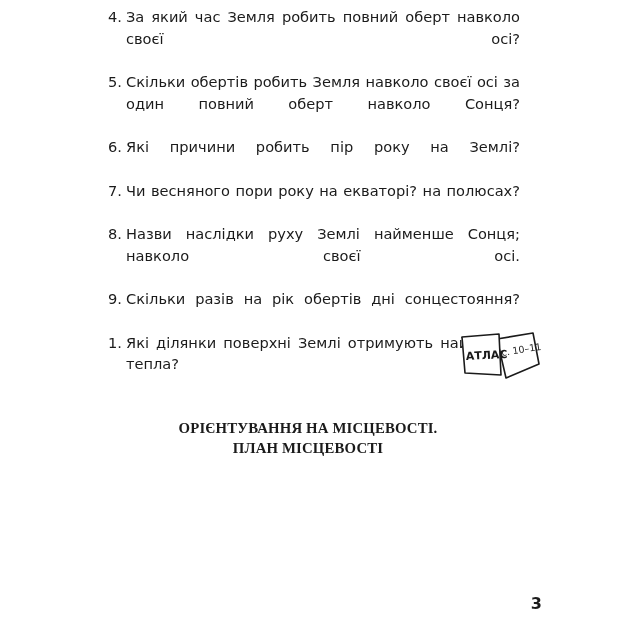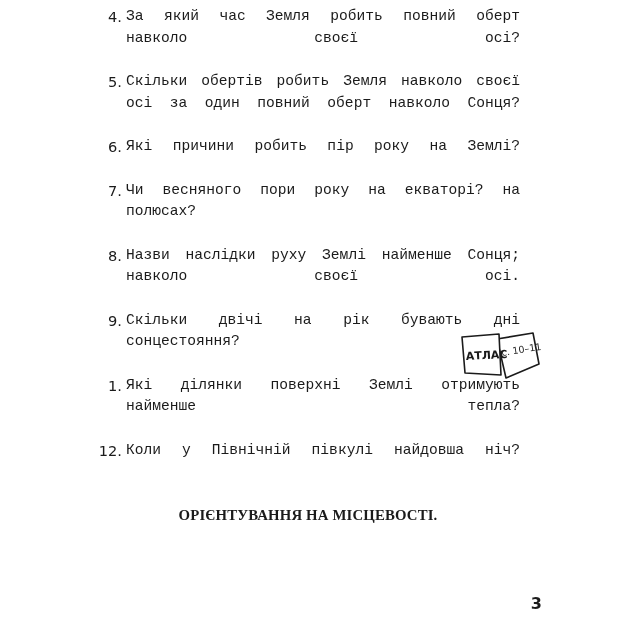--- a/index.html
+++ b/index.html
@@ -53,21 +53,20 @@
     position: absolute;
     left: 0;
     top: 0;
     width: 22px;
     text-align: right;
     font-size: 14.6px;
     line-height: 21.5px;
   }
   .qitem .qtext {
     display: block;
-    font-family: Liberation Mono, monospace;
   }
   
   .qitem .qtext::after {
     content: "";
     display: inline-block;
     width: 100%;
   }
 
   
   .group-earth .qitem { padding-left: 30px; }
@@ -134,38 +133,35 @@
         <span class="qtext">Чи весняного пори року на екваторі? на полюсах?</span>
       </li>
 
       <li class="qitem">
         <span class="num">8.</span>
         <span class="qtext">Назви наслідки руху Землі найменше Сонця; навколо своєї осі.</span>
       </li>
 
       <li class="qitem">
         <span class="num">9.</span>
-        <span class="qtext">Скільки двічі на рік бувають дні сонцестояння?</span>
+        <span class="qtext">Скільки разів на рік обертів дні сонцестояння?</span>
       </li>
 
       <li class="qitem">
         <span class="num">1.</span>
         <span class="qtext">Які ділянки поверхні Землі отримують найменше тепла?</span>
       </li>
 
 
-      <li class="qitem">
-        <span class="num">12.</span>
-        <span class="qtext">Коли у Північній півкулі найдовша ніч?</span>
-      </li>
 
     </ol>
 
     <div class="section-heading">
       <span class="hline">ОРІЄНТУВАННЯ НА МІСЦЕВОСТІ.</span>
+      <span class="hline">ПЛАН МІСЦЕВОСТІ</span>
     </div>
 
   </div>
 
   <div class="atlas-icon">
     <svg width="86" height="62" viewBox="0 0 86 62" xmlns="http://www.w3.org/2000/svg">
 
       <polygon points="38,11 74,5 80,36 47,50" fill="#ffffff" stroke="#1b1b1b" stroke-width="1.6" stroke-linejoin="round"></polygon>
 
       <polygon points="3,9 40,6 42,47 6,45" fill="#ffffff" stroke="#1b1b1b" stroke-width="1.6" stroke-linejoin="round"></polygon>

